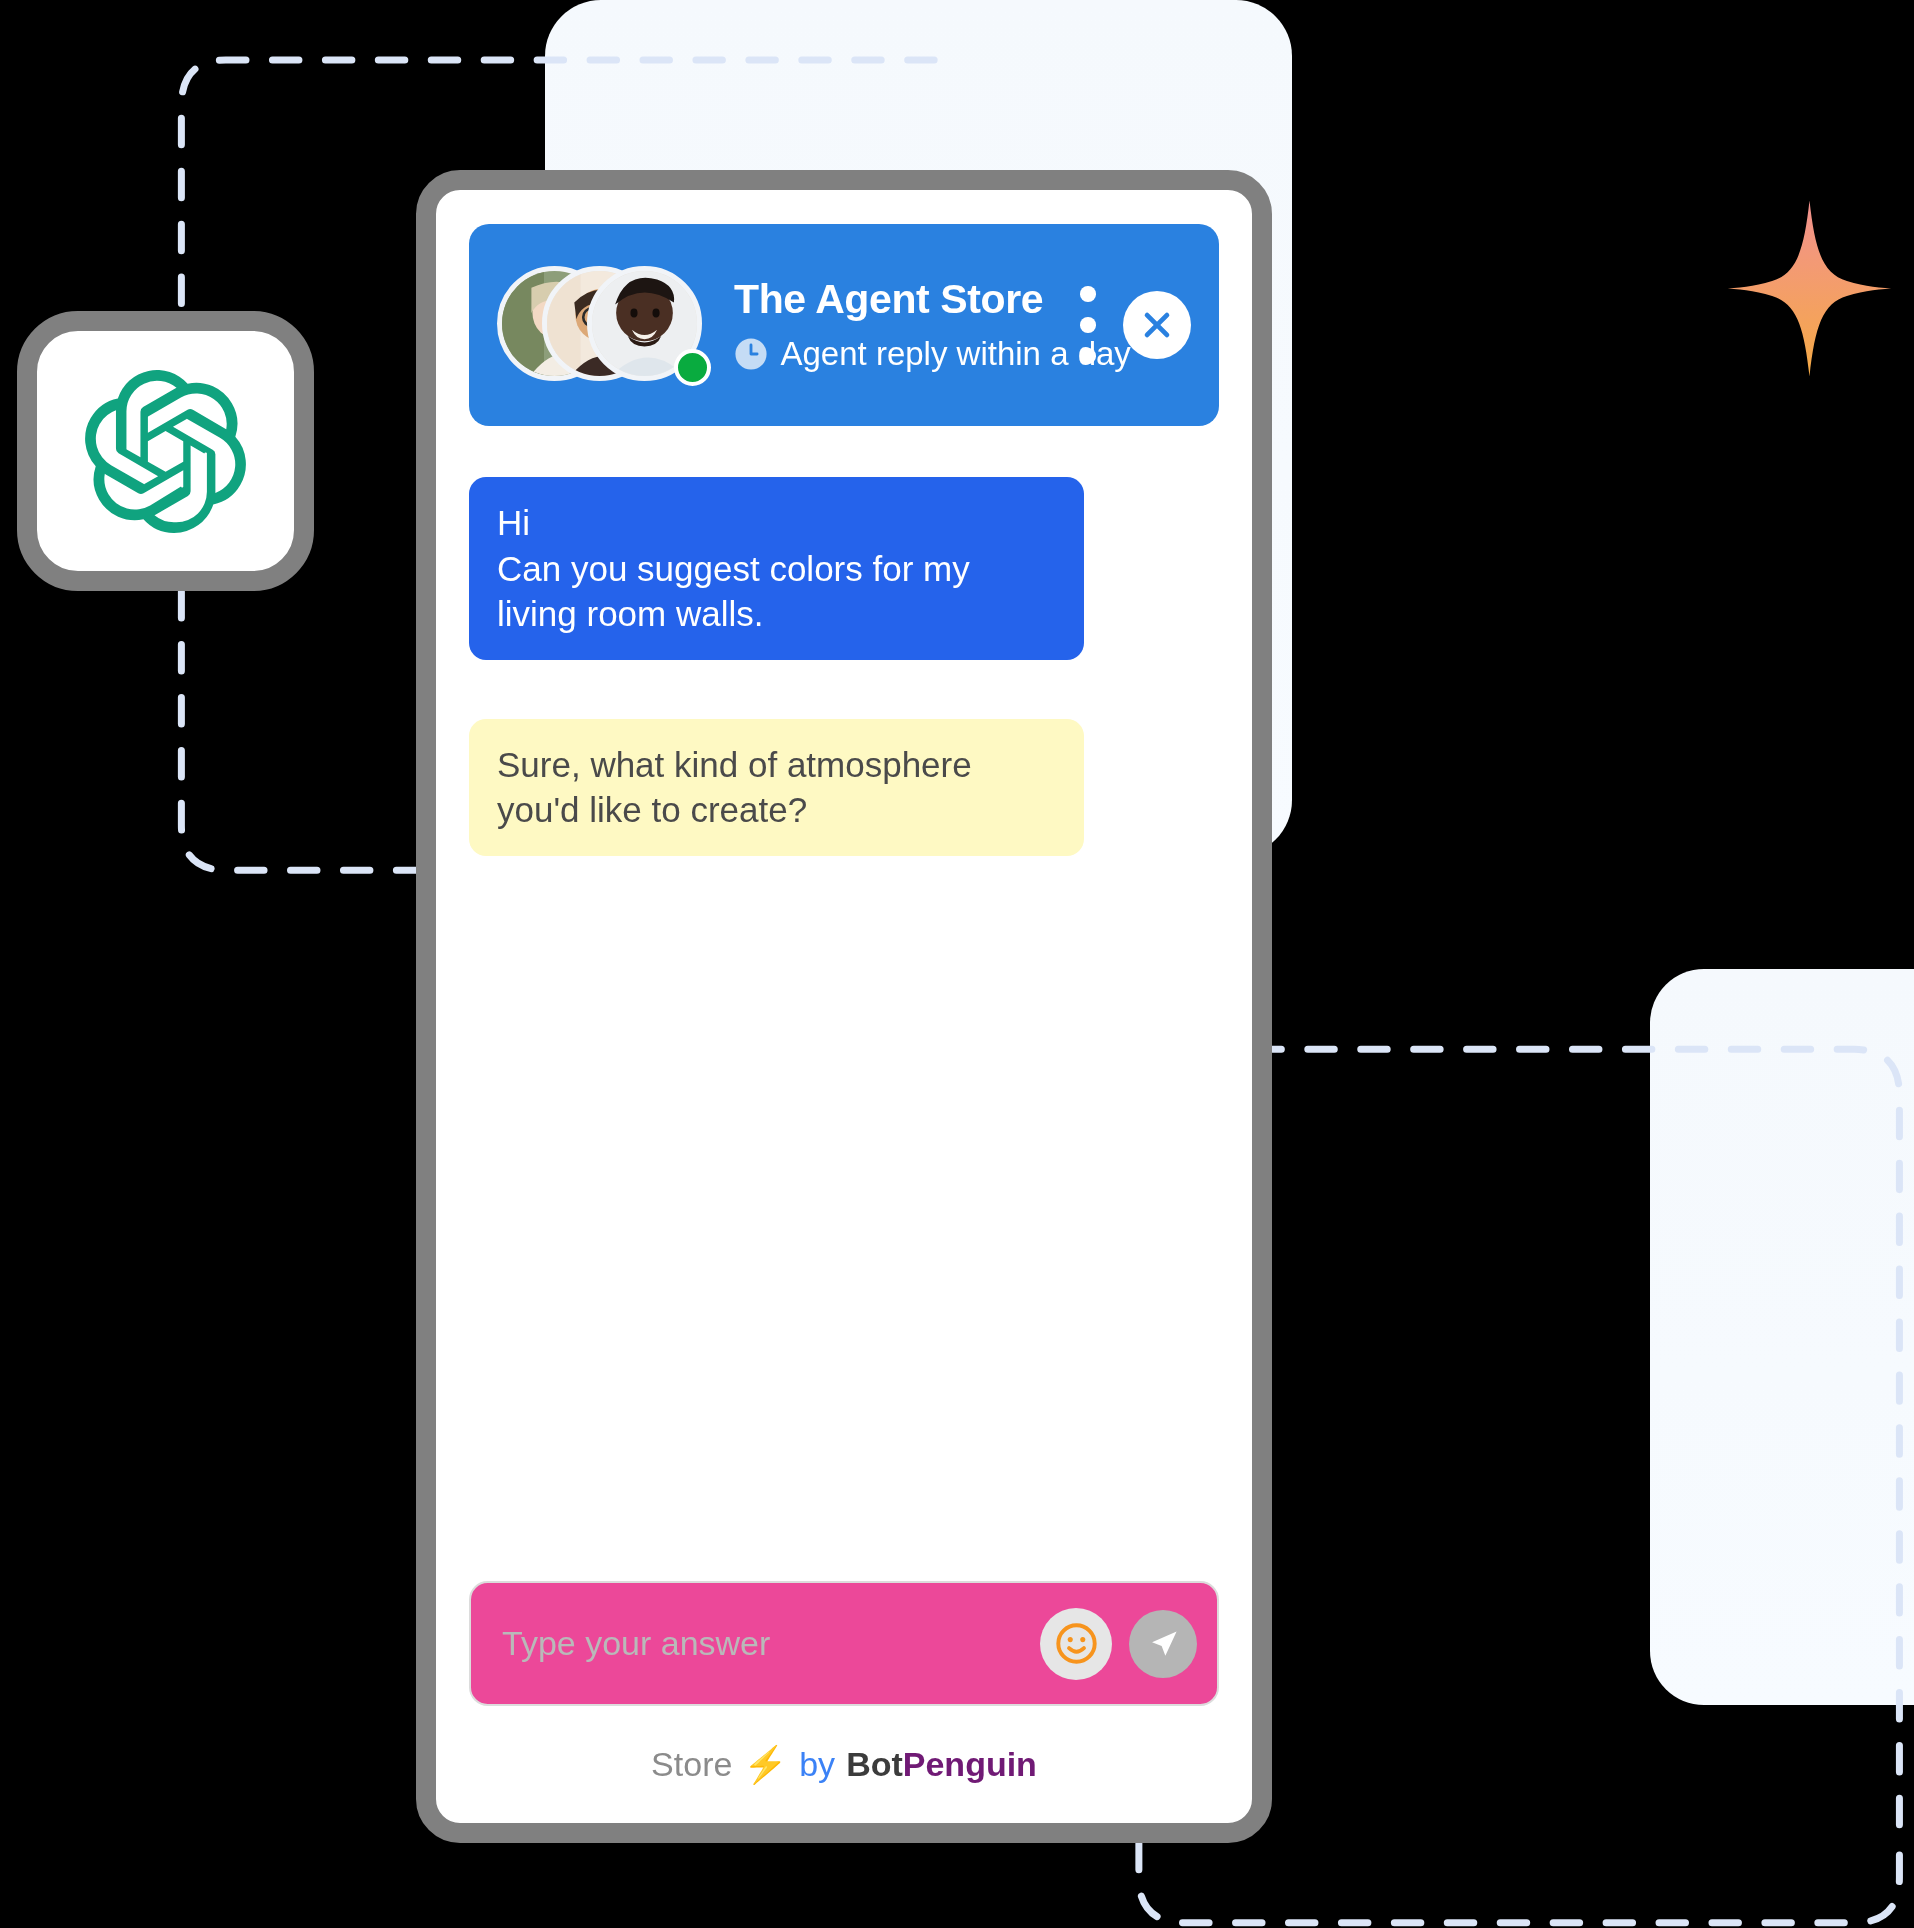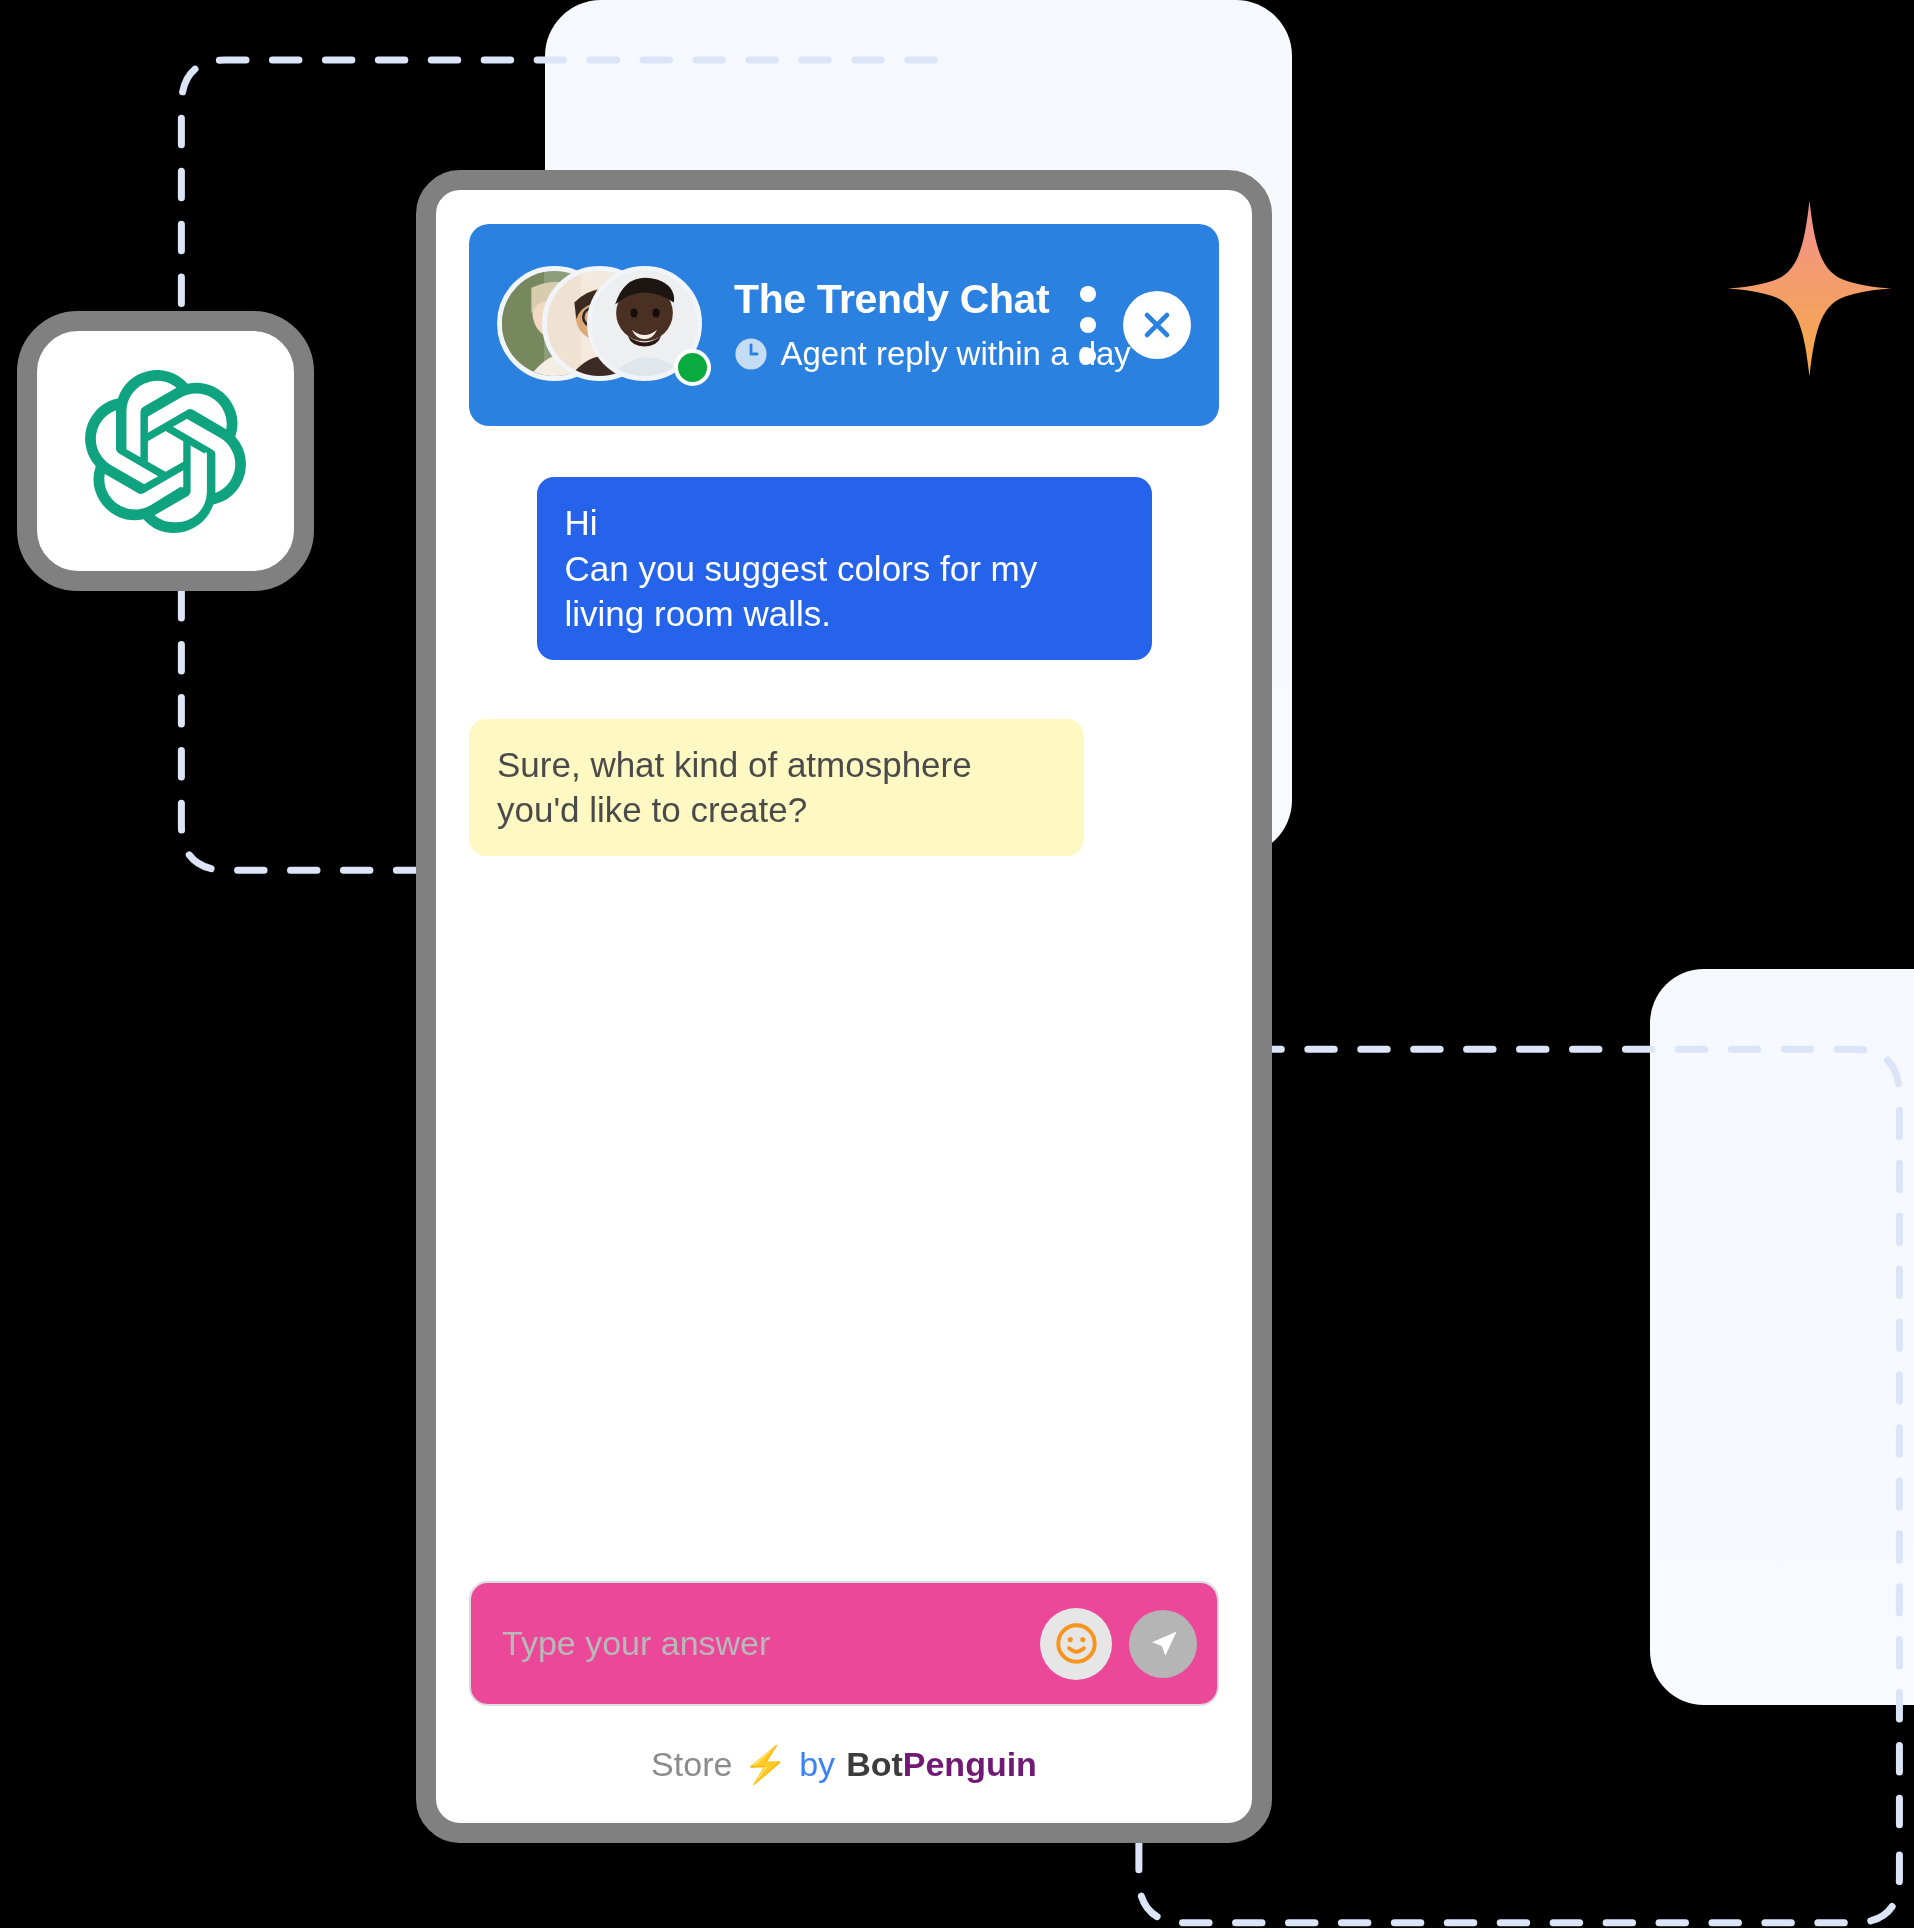--- a/index.html
+++ b/index.html
@@ -175,21 +175,21 @@
   
   #messages {
     flex: 1 1 auto;
     padding: 51px 33px 0 33px;
     display: flex;
     flex-direction: column;
     gap: 59px;
     overflow: hidden;
   }
   .msg-row { display: flex; width: 100%; }
-  .msg-row.from-user { justify-content: center; }
+  .msg-row.from-user { justify-content: flex-start; }
   .msg-row.from-bot  { justify-content: flex-start; }
   .bubble {
     max-width: 82%;
     border-radius: 17px;
     padding: 23px 28px;
     font-size: 35px;
     line-height: 1.30;
     white-space: pre-line;
   }
   .bubble.user {
@@ -345,21 +345,21 @@
             <ellipse cx="40" cy="40" rx="3.4" ry="4.2" fill="#140d0a"></ellipse>
             <ellipse cx="61" cy="40" rx="3.4" ry="4.2" fill="#140d0a"></ellipse>
             <path d="M38 56 q12 10 24 0 q-4 9 -12 9 q-8 0 -12 -9 z" fill="#f6f1ea"></path>
             <path d="M34 62 q16 12 32 0 q-4 10 -16 10 q-12 0 -16 -10 z" fill="#2a1a13"></path>
           </svg>
         </div>
         <div id="online-dot"></div>
       </div>
 
       <div id="header-text">
-        <div id="store-title">The Trendy Chat</div>
+        <div id="store-title">The Agent Store</div>
         <div id="agent-reply-row">
           <svg id="clock-icon" viewBox="0 0 24 24">
             <circle cx="12" cy="12" r="11" fill="#c5dcf5"></circle>
             <path d="M12 5.6 L12 12 L16.3 12" fill="none" stroke="#2a81e0" stroke-width="2" stroke-linecap="round" stroke-linejoin="round"></path>
           </svg>
           <span id="agent-reply-text">Agent reply within a day</span>
         </div>
       </div>
 
       <div id="header-actions">

